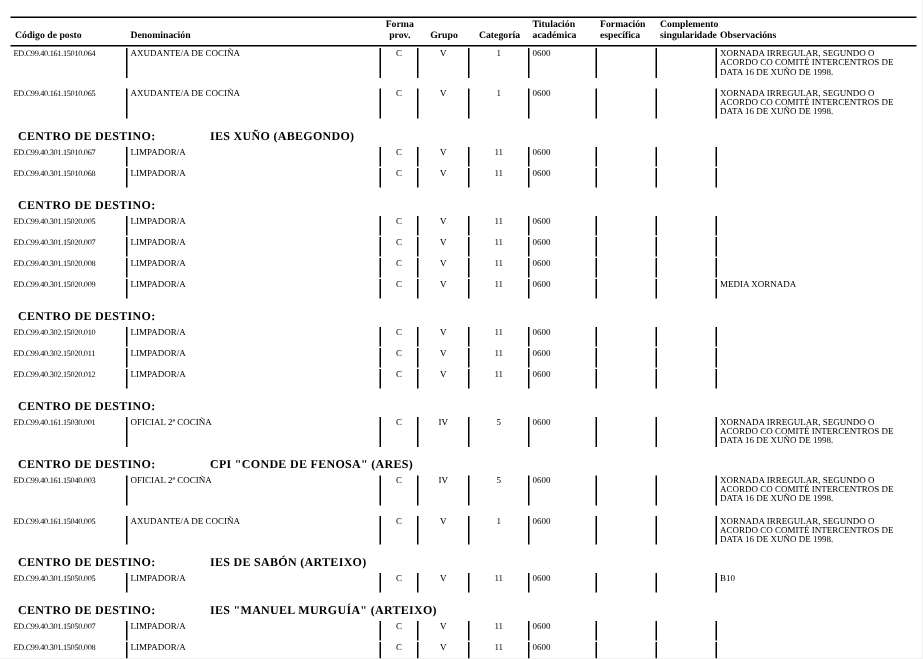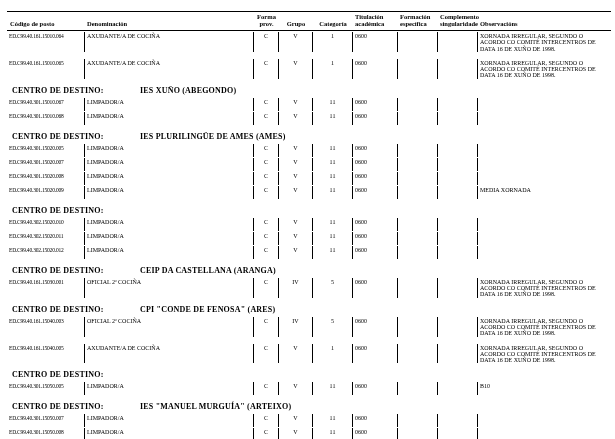--- a/index.html
+++ b/index.html
@@ -130,21 +130,20 @@
         <div class="cell col-forma bordered">C</div>
         <div class="cell col-grupo bordered">V</div>
         <div class="cell col-categoria bordered">11</div>
         <div class="cell col-titulacion bordered">0600</div>
         <div class="cell col-formacion bordered"></div>
         <div class="cell col-complemento bordered"></div>
         <div class="cell col-observacions bordered"></div>
       </div>
       <div class="centro-row">
         <span class="centro-label">CENTRO DE DESTINO:</span>
-        <span class="centro-name">IES PLURILINGÜE DE AMES (AMES)</span>
       </div>
       <div class="data-row">
         <div class="cell col-codigo">ED.C99.40.301.15020.005</div>
         <div class="cell col-denominacion bordered">LIMPADOR/A</div>
         <div class="cell col-forma bordered">C</div>
         <div class="cell col-grupo bordered">V</div>
         <div class="cell col-categoria bordered">11</div>
         <div class="cell col-titulacion bordered">0600</div>
         <div class="cell col-formacion bordered"></div>
         <div class="cell col-complemento bordered"></div>
@@ -214,21 +213,20 @@
         <div class="cell col-forma bordered">C</div>
         <div class="cell col-grupo bordered">V</div>
         <div class="cell col-categoria bordered">11</div>
         <div class="cell col-titulacion bordered">0600</div>
         <div class="cell col-formacion bordered"></div>
         <div class="cell col-complemento bordered"></div>
         <div class="cell col-observacions bordered"></div>
       </div>
       <div class="centro-row">
         <span class="centro-label">CENTRO DE DESTINO:</span>
-        <span class="centro-name">CEIP DA CASTELLANA (ARANGA)</span>
       </div>
       <div class="data-row has-obs">
         <div class="cell col-codigo">ED.C99.40.161.15030.001</div>
         <div class="cell col-denominacion bordered">OFICIAL 2ª COCIÑA</div>
         <div class="cell col-forma bordered">C</div>
         <div class="cell col-grupo bordered">IV</div>
         <div class="cell col-categoria bordered">5</div>
         <div class="cell col-titulacion bordered">0600</div>
         <div class="cell col-formacion bordered"></div>
         <div class="cell col-complemento bordered"></div>
@@ -255,20 +253,21 @@
         <div class="cell col-forma bordered">C</div>
         <div class="cell col-grupo bordered">V</div>
         <div class="cell col-categoria bordered">1</div>
         <div class="cell col-titulacion bordered">0600</div>
         <div class="cell col-formacion bordered"></div>
         <div class="cell col-complemento bordered"></div>
         <div class="cell col-observacions bordered">XORNADA IRREGULAR, SEGUNDO O ACORDO CO COMITÉ INTERCENTROS DE DATA 16 DE XUÑO DE 1998.</div>
       </div>
       <div class="centro-row">
         <span class="centro-label">CENTRO DE DESTINO:</span>
+        <span class="centro-name">IES DE SABÓN (ARTEIXO)</span>
       </div>
       <div class="data-row">
         <div class="cell col-codigo">ED.C99.40.301.15050.005</div>
         <div class="cell col-denominacion bordered">LIMPADOR/A</div>
         <div class="cell col-forma bordered">C</div>
         <div class="cell col-grupo bordered">V</div>
         <div class="cell col-categoria bordered">11</div>
         <div class="cell col-titulacion bordered">0600</div>
         <div class="cell col-formacion bordered"></div>
         <div class="cell col-complemento bordered"></div>

